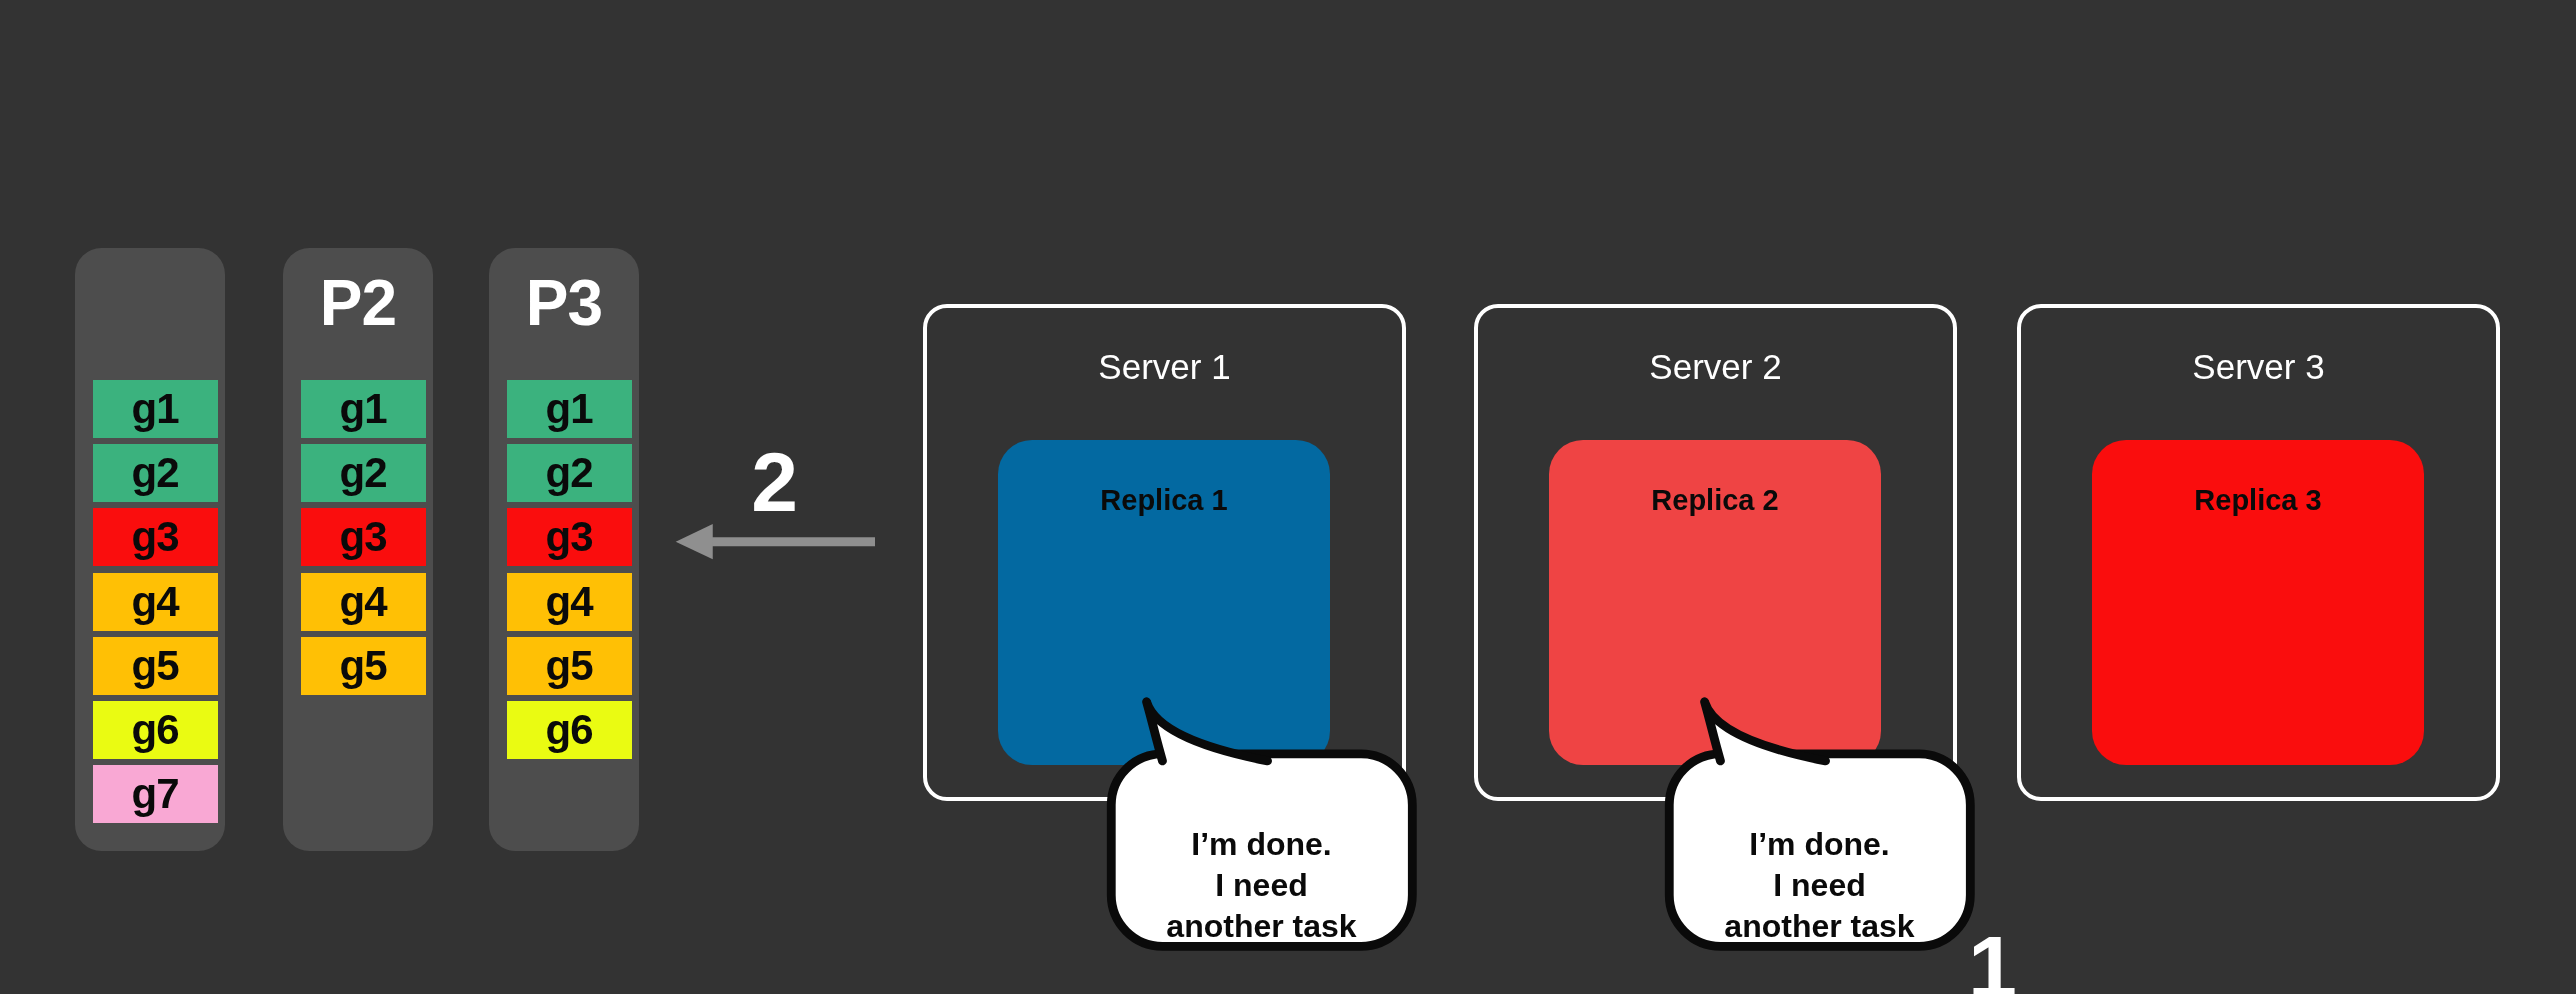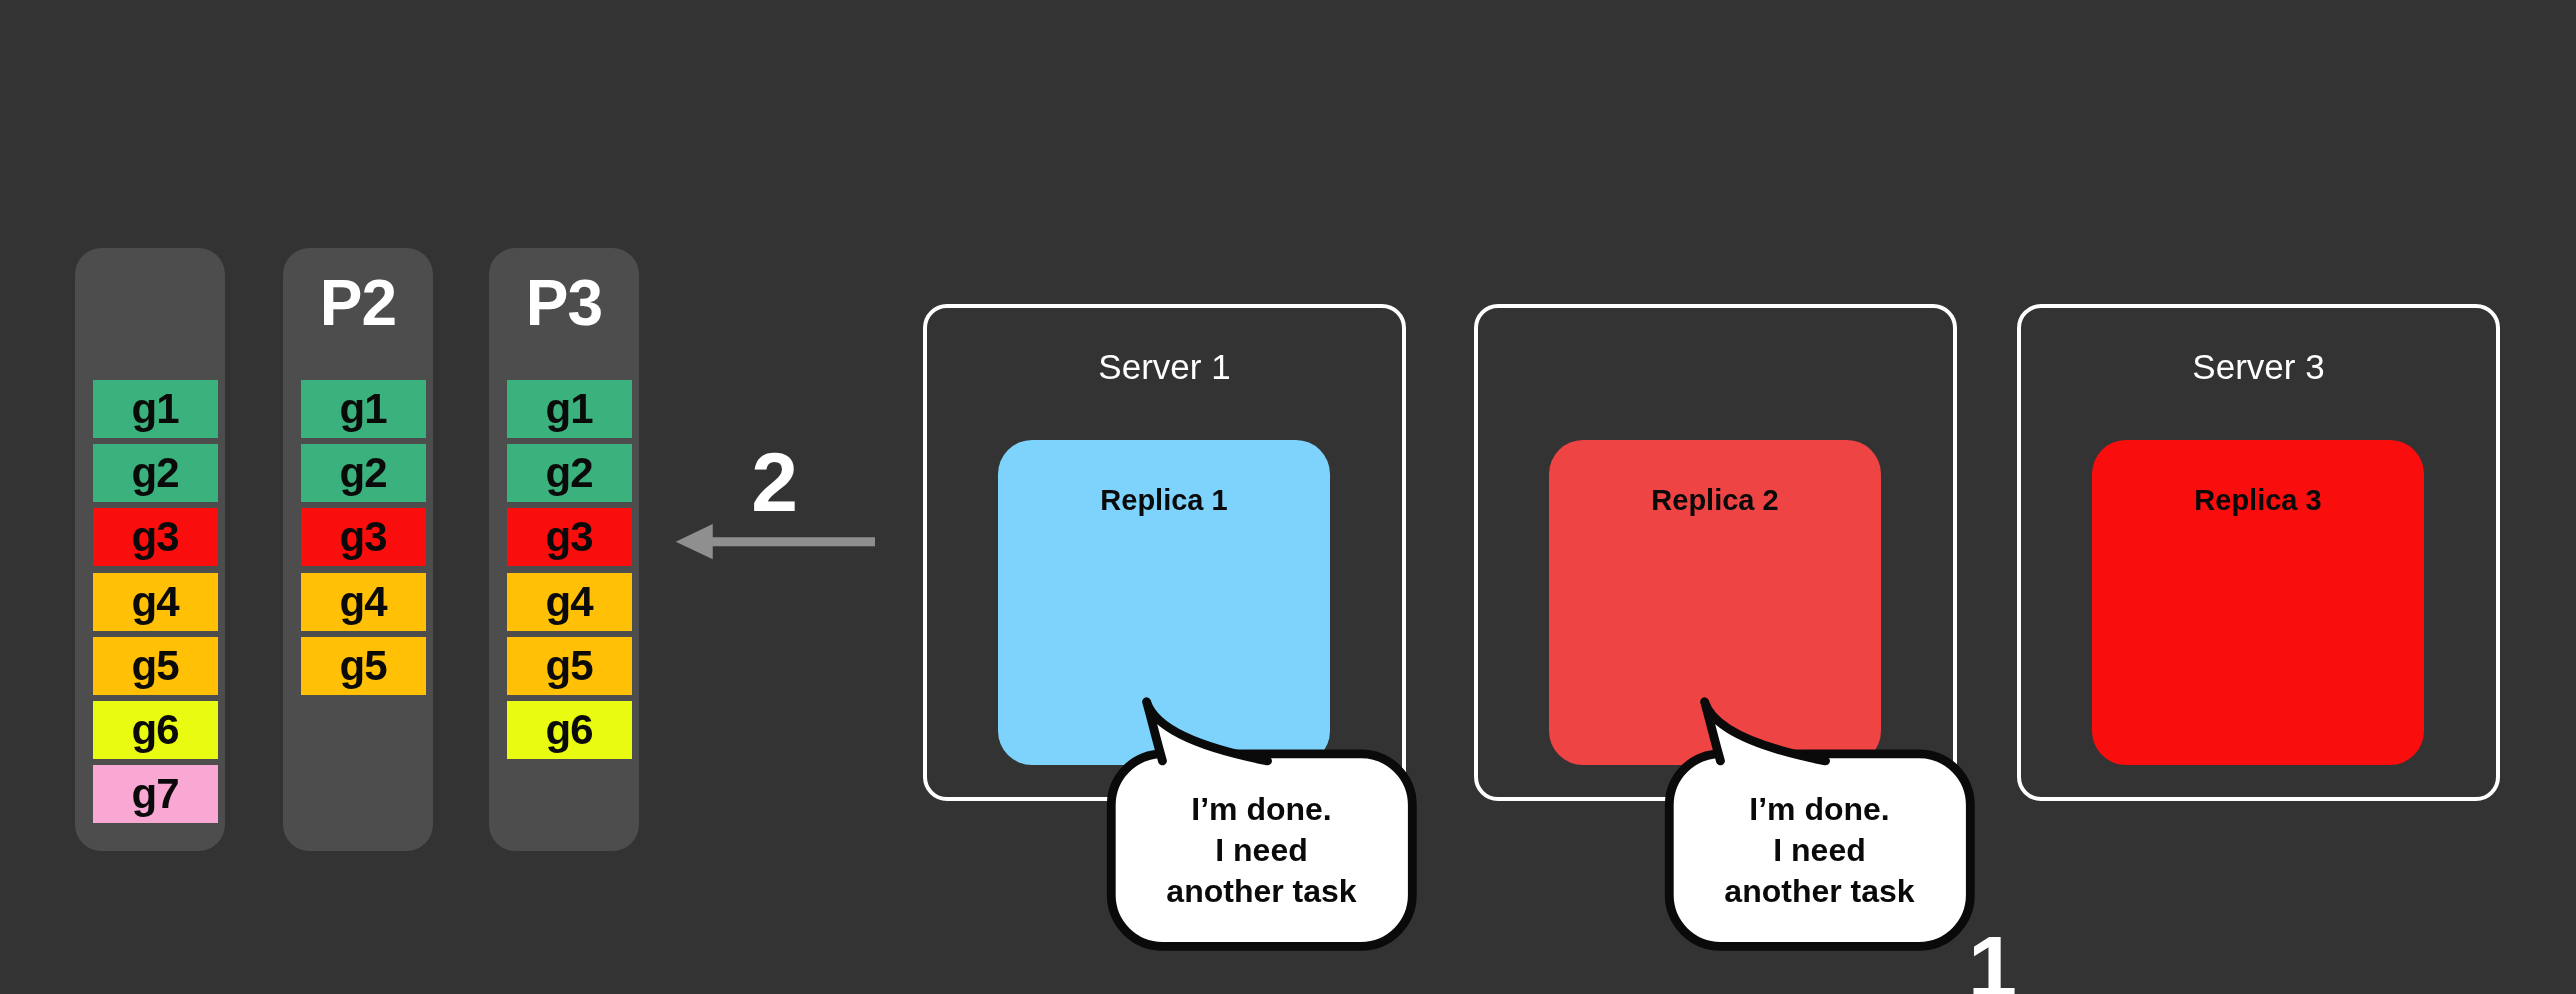--- a/index.html
+++ b/index.html
@@ -55,21 +55,21 @@
 
   
   .step-num{
     position:absolute;width:141px;text-align:center;
     color:#FFFFFF;font-weight:bold;font-size:84px;line-height:1;
   }
   
   .bubble-svg{position:absolute;top:685px;width:336px;height:309px;}
   .bubble-text{
     position:absolute;top:754px;width:301px;height:193px;
-    display:flex;flex-direction:column;justify-content:center;
+    display:flex;flex-direction:column;justify-content:flex-end;
     text-align:center;color:#0A0A0A;
     font-size:32px;font-weight:bold;line-height:41px;
   }
 </style>
 </head>
 <body>
 
 <div>
 
   <div class="partition" style="left:75px">
@@ -108,26 +108,27 @@
   </div>
 
   <div class="step-num" style="left:704px;top:440px;">2</div>
   <svg class="abs" style="left:663px;top:495px;" width="230" height="97" viewBox="0 0 260 110">
     <line x1="240" y1="53" x2="52" y2="53" stroke-width="10" stroke="#8F8F8F"></line>
     <polygon points="56,33 56,73 14,53" fill="#8F8F8F"></polygon>
   </svg>
 
   <div class="server" style="left:923px">
     <div class="s-title">Server 1</div>
-    <div class="replica" style="background-color: #7dd3fc;">
+    <div class="replica" style="background-color: #0369a1;">
       <div class="r-title">Replica 1</div>
     </div>
   </div>
 
   <div class="server" style="left:1474px">
+    <div class="s-title">Server 2</div>
     <div class="replica" style="background-color: #ef4444;">
       <div class="r-title">Replica 2</div>
     </div>
   </div>
 
   <div class="server" style="left:2017px">
     <div class="s-title">Server 3</div>
     <div class="replica" style="background-color: rgb(250, 13, 13);">
       <div class="r-title">Replica 3</div>
     </div>

